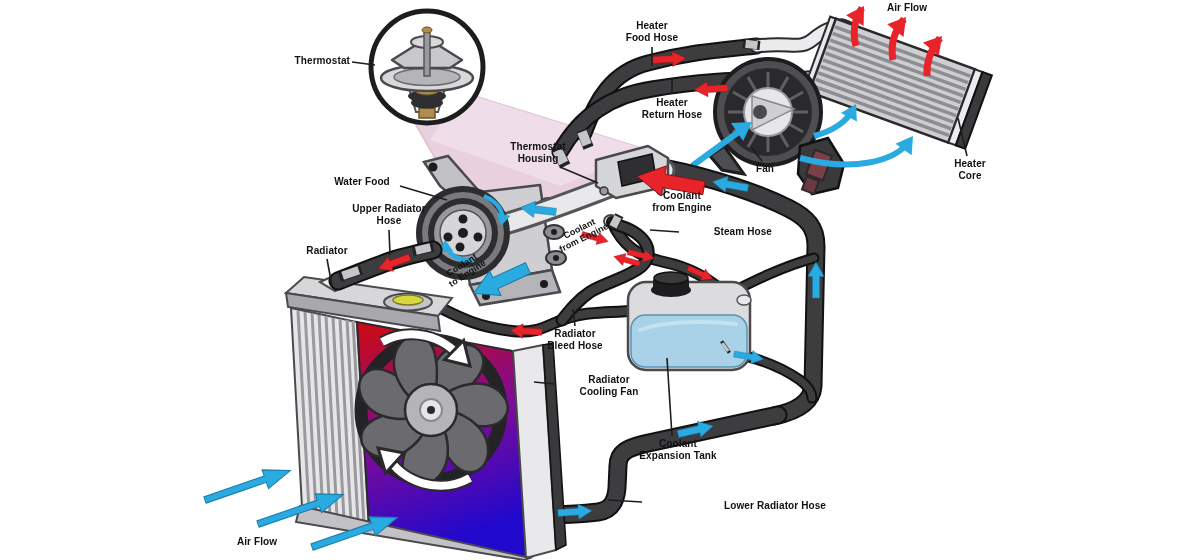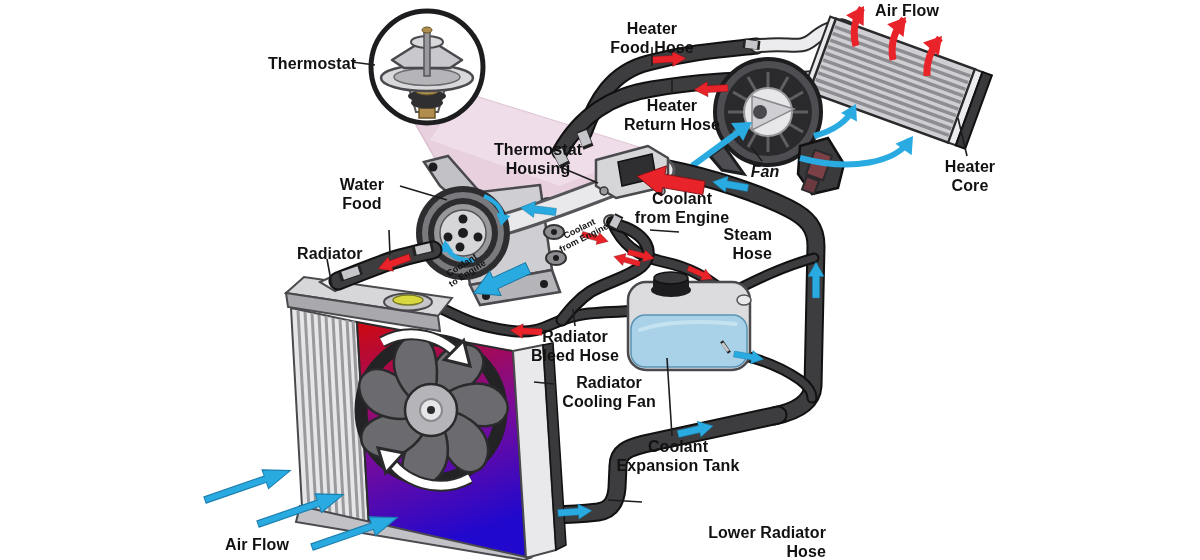--- a/index.html
+++ b/index.html
@@ -1,19 +1,19 @@
 <!DOCTYPE html>
 <html><head>
 <meta charset="utf-8">
 <style>
   html,body{margin:0;padding:0;background:#ffffff;}
   .canvas{position:relative;width:1200px;height:560px;background:#ffffff;overflow:hidden;
           font-family:"Liberation Sans","DejaVu Sans",sans-serif;}
   .canvas svg{position:absolute;left:0;top:0;}
-  .lbl{position:absolute;font-weight:bold;font-size:16px;line-height:1.18;color:#111;
+  .lbl{position:absolute;font-weight:bold;font-size:10px;line-height:1.18;color:#111;
        white-space:pre-line;text-align:center;letter-spacing:.1px;}
   .lbl.left{text-align:right;} .lbl.right{text-align:right;}
   .lbl.rot{font-size:9px;line-height:1.1;}
 </style>
 </head>
 <body>
 
 <div class="canvas">
 <svg width="1200" height="560" viewBox="0 0 1200 560">
   <defs>
@@ -327,33 +327,35 @@
 </svg>
 
   <div class="lbl right" style="left:268px;top:55px;width:82px;">Thermostat</div>
   <div class="lbl" style="left:602px;top:20px;width:100px;">Heater
 Food Hose</div>
   <div class="lbl" style="left:617px;top:97px;width:110px;">Heater
 Return Hose</div>
   <div class="lbl" style="left:488px;top:141px;width:100px;">Thermostat
 Housing</div>
   <div class="lbl" style="left:322px;top:176px;width:80px;">Water Food</div>
+  <div class="lbl" style="left:338px;top:203px;width:102px;">Upper Radiator
+Hose</div>
   <div class="lbl" style="left:297px;top:245px;width:60px;">Radiator</div>
   <div class="lbl" style="left:632px;top:190px;width:100px;">Coolant
 from Engine</div>
   <div class="lbl left" style="left:682px;top:226px;width:90px;">Steam Hose</div>
-  <div class="lbl" style="left:745px;top:163px;width:40px;font-style:italic;">Fan</div>
+  <div class="lbl" style="left:745px;top:163px;width:40px;">Fan</div>
   <div class="lbl" style="left:872px;top:2px;width:70px;">Air Flow</div>
   <div class="lbl" style="left:938px;top:158px;width:64px;">Heater
 Core</div>
   <div class="lbl" style="left:525px;top:328px;width:100px;">Radiator
 Bleed Hose</div>
   <div class="lbl" style="left:558px;top:374px;width:102px;">Radiator
 Cooling Fan</div>
   <div class="lbl" style="left:612px;top:438px;width:132px;">Coolant
 Expansion Tank</div>
-  <div class="lbl left" style="left:646px;top:524px;width:160px;padding-left:20px;">Lower Radiator Hose</div>
+  <div class="lbl left" style="left:646px;top:500px;width:160px;padding-left:20px;">Lower Radiator Hose</div>
   <div class="lbl" style="left:222px;top:536px;width:70px;">Air Flow</div>
   <div class="lbl rot" style="left:548px;top:224px;width:68px;transform:rotate(-27deg);">Coolant
 from Engine</div>
   <div class="lbl rot" style="left:436px;top:260px;width:58px;transform:rotate(-33deg);">Coolant
 to Engine</div>
 </div>
 
 </body></html>

